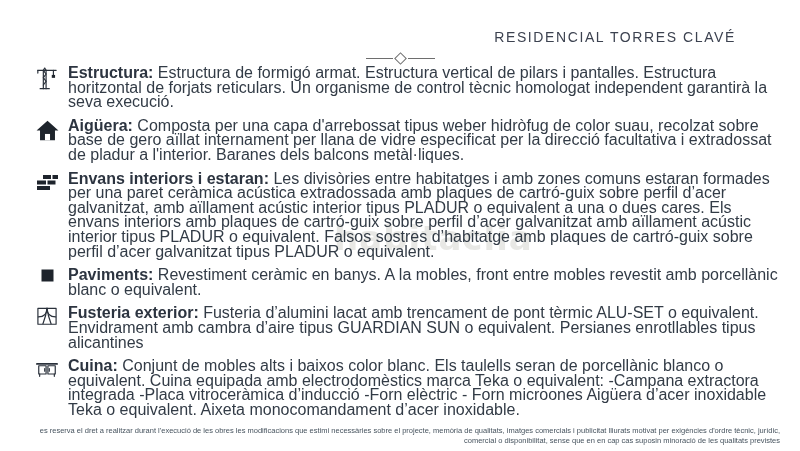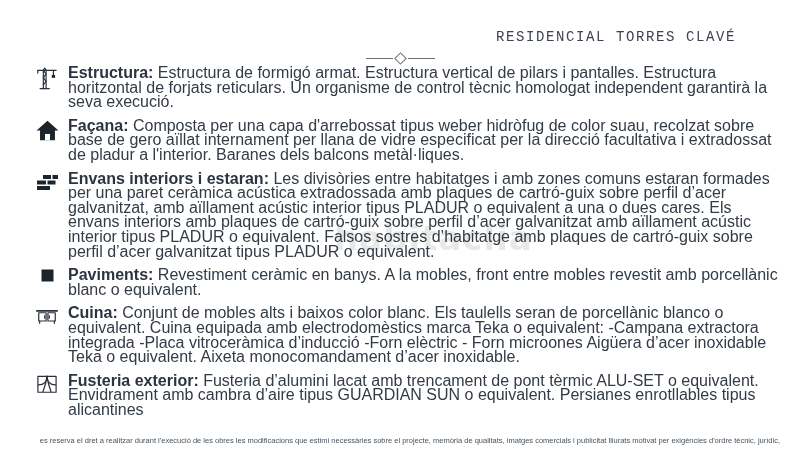--- a/index.html
+++ b/index.html
@@ -4,21 +4,21 @@
 <style>
   html, body { margin:0; padding:0; }
   body {
     width:800px; height:451px; background:#ffffff; overflow:hidden;
     font-family:"Liberation Sans", sans-serif; position:relative;
   }
   .page { position:relative; width:800px; height:451px; background:#fff; }
 
   .doc-title {
     position:absolute; top:29px; right:64px;
-    font-family:Liberation Mono, monospace;
+    font-family:Liberation Sans, sans-serif;
     font-size:14px; letter-spacing:1.6px; color:#3c4250;
     white-space:nowrap;
   }
 
   .divider {
     position:absolute; top:54px; left:0; right:0;
     display:flex; align-items:center; justify-content:center;
   }
   .divider .line { width:27px; height:1px; background:#6e6e6e; }
   .divider .diamond {
@@ -88,21 +88,21 @@
       <span>Estructura de formigó armat. Estructura vertical de pilars i pantalles. Estructura horitzontal de forjats reticulars. Un organisme de control tècnic homologat  independent garantirà la seva execució.</span></p>
     </div>
 
     <div class="section">
       <div class="icon-cell">
         <svg class="glyph" width="23" height="21" viewBox="0 0 20 18">
           <path class="fill" d="M10 0.5 L0.5 9 H3.5 V17.5 H16.5 V9 H19.5 Z"></path>
           <rect x="7.8" y="12" width="4.4" height="5.5" fill="#ffffff"></rect>
         </svg>
       </div>
-      <p class="sec-text"><strong>Façana:</strong>
+      <p class="sec-text"><strong>Aigüera:</strong>
       <span>Composta per una capa d'arrebossat tipus weber hidròfug de color suau, recolzat sobre base de gero aïllat internament per llana de vidre especificat per la direcció facultativa i extradossat de pladur a l'interior.  Baranes dels balcons metàl·liques.</span></p>
     </div>
 
     <div class="section">
       <div class="icon-cell">
         <svg class="glyph" width="22" height="18" viewBox="0 0 22 18">
           <rect class="fill" x="7" y="2" width="8" height="4"></rect>
           <rect class="fill" x="16.5" y="2" width="5.5" height="4"></rect>
           <rect class="fill" x="1" y="7.5" width="9" height="4"></rect>
           <rect class="fill" x="11.5" y="7.5" width="8" height="4"></rect>
@@ -120,49 +120,50 @@
           <rect class="fill" x="0.5" y="0.5" width="12" height="12"></rect>
         </svg>
       </div>
       <p class="sec-text"><strong>Paviments:</strong>
       <span>Revestiment ceràmic en banys. A la mobles, front entre mobles revestit amb porcellànic blanc o equivalent.</span></p>
     </div>
 
 
     <div class="section">
       <div class="icon-cell">
+        <svg class="glyph" width="20" height="19" viewBox="0 0 22 20">
+          <g class="stroke">
+            <rect x="1" y="1" width="20" height="17.5"></rect>
+            <path d="M11 1 C11 8 7 10.5 1.5 10.5"></path>
+            <path d="M11 1 C11 8 15 10.5 20.5 10.5"></path>
+            <path d="M11 1 C10 9 8 14 6.5 18"></path>
+            <path d="M11 1 C12 9 14 14 15.5 18"></path>
+          </g>
+        </svg>
+      </div>
+      <p class="sec-text"><strong>Fusteria exterior:</strong>
+      <span>Fusteria d’alumini lacat amb trencament de pont tèrmic ALU-SET o equivalent. Envidrament amb cambra d’aire tipus GUARDIAN SUN o equivalent. Persianes enrotllables tipus alicantines</span></p>
+    </div>
+
+    <div class="section">
+      <div class="icon-cell">
         <svg class="glyph" width="22" height="17" viewBox="0 0 24 18">
           <g class="stroke">
             <path d="M1 4 H23" stroke-width="2"></path>
             <rect x="3" y="6" width="8" height="9"></rect>
             <rect x="13" y="6" width="8" height="9"></rect>
             <path d="M9.5 9 V12 M14.5 9 V12"></path>
             <path d="M4 15 V17.5 M20 15 V17.5"></path>
           </g>
         </svg>
       </div>
       <p class="sec-text"><strong>Cuina:</strong>
       <span>Conjunt de mobles alts i baixos color blanc. Els taulells seran de porcellànic blanco o equivalent. Cuina equipada amb electrodomèstics marca Teka o equivalent: -Campana extractora integrada -Placa vitroceràmica d’inducció -Forn elèctric - Forn microones Aigüera d’acer inoxidable Teka o equivalent. Aixeta monocomandament d’acer inoxidable.</span></p>
     </div>
 
-    <div class="section">
-      <div class="icon-cell">
-        <svg class="glyph" width="20" height="19" viewBox="0 0 22 20">
-          <g class="stroke">
-            <rect x="1" y="1" width="20" height="17.5"></rect>
-            <path d="M11 1 C11 8 7 10.5 1.5 10.5"></path>
-            <path d="M11 1 C11 8 15 10.5 20.5 10.5"></path>
-            <path d="M11 1 C10 9 8 14 6.5 18"></path>
-            <path d="M11 1 C12 9 14 14 15.5 18"></path>
-          </g>
-        </svg>
-      </div>
-      <p class="sec-text"><strong>Fusteria exterior:</strong>
-      <span>Fusteria d’alumini lacat amb trencament de pont tèrmic ALU-SET o equivalent. Envidrament amb cambra d’aire tipus GUARDIAN SUN o equivalent. Persianes enrotllables tipus alicantines</span></p>
-    </div>
-
   </div>
 
   <div class="footer">
     <div>es reserva el dret a realitzar durant l'execució de les obres les modificacions que estimi necessàries sobre el projecte, memòria de qualitats, imatges comercials i publicitat lliurats motivat per exigències d'ordre tècnic, jurídic,</div>
+    <div>comercial o disponibilitat, sense que en en cap cas suposin minoració de les qualitats previstes</div>
   </div>
 
 </div>
 
 </body></html>

